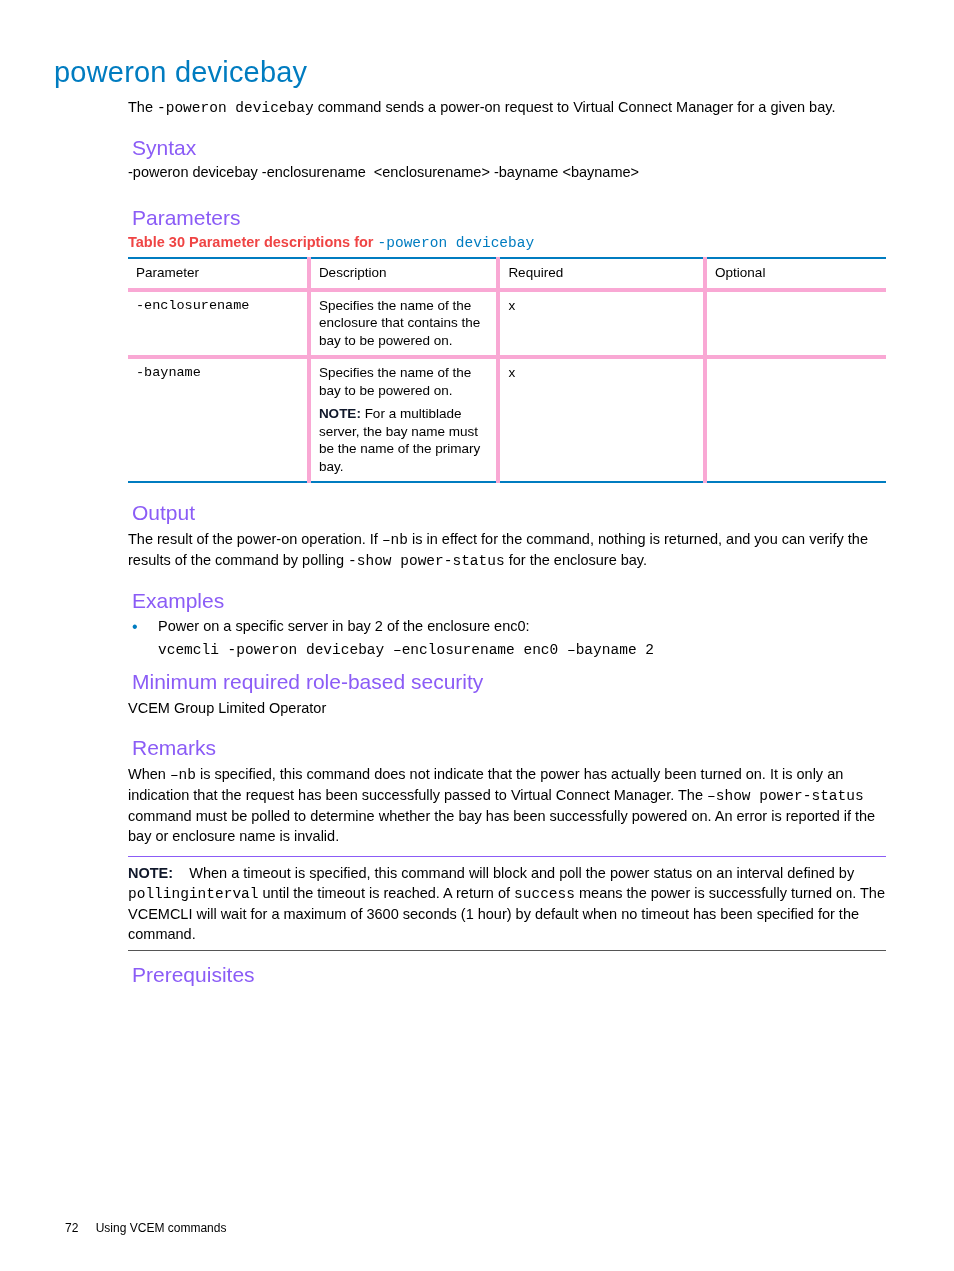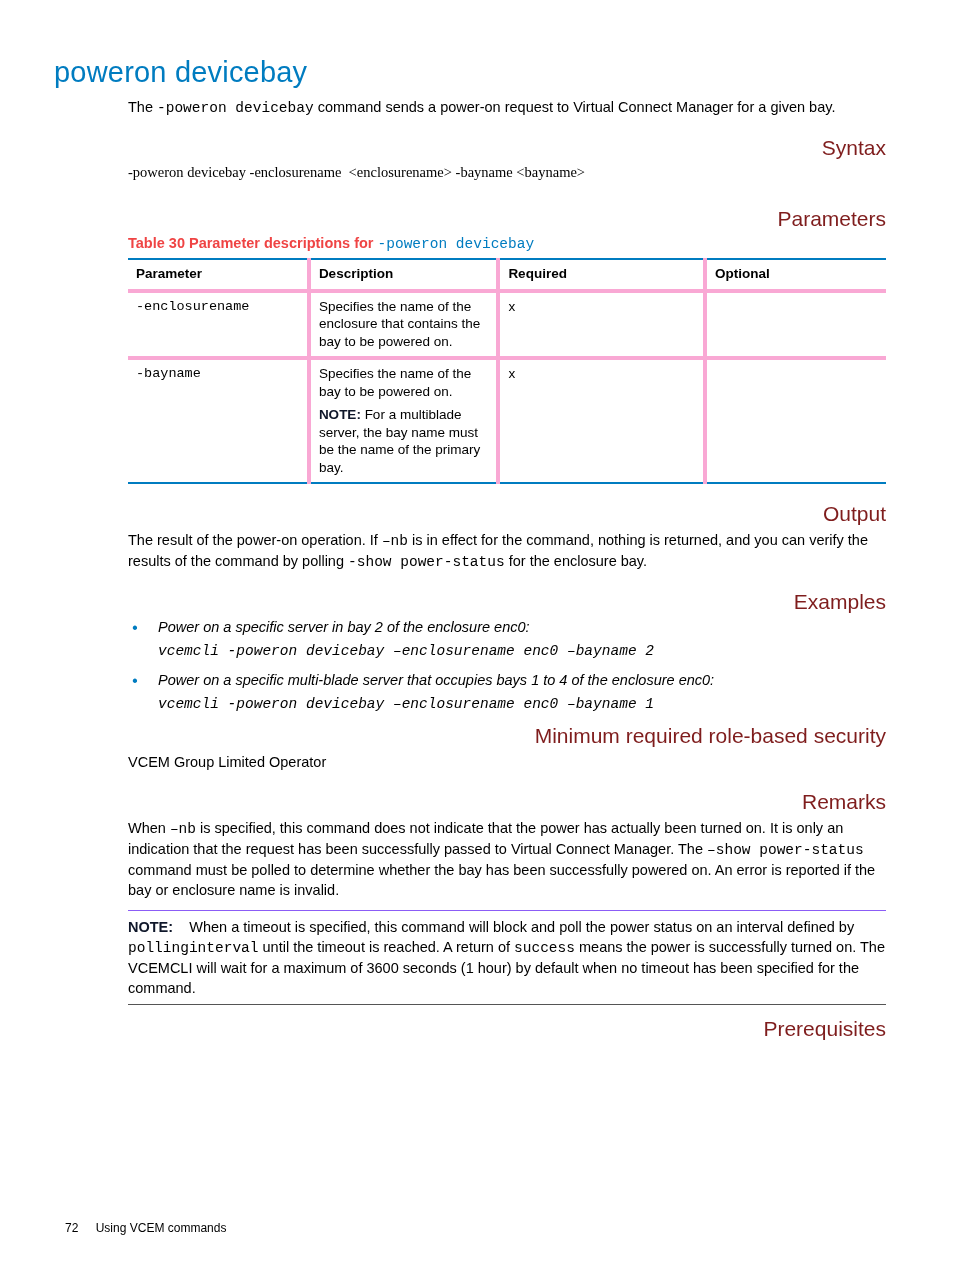--- a/index.html
+++ b/index.html
@@ -33,26 +33,25 @@
     margin: 0 0 6px 0;
     line-height: 1.35;
   }
   .mono {
     font-family: "Courier New", Courier, monospace;
   }
   h2.section {
     font-family: Arial, Helvetica, sans-serif;
     font-weight: 400;
     font-size: 21px;
-    color: #7f1d1d;
+    color: #8b5cf6;
     margin: 18px 0 4px 4px;
-    text-align: right;
   }
   pre.syntax {
-    font-family: Liberation Serif, serif;
+    font-family: Liberation Sans, sans-serif;
     font-size: 14.5px;
     margin: 2px 0 0 0;
     white-space: pre;
   }
   .table-caption {
     font-size: 14.5px;
     margin: 4px 0 6px 0;
   }
   .table-caption .bold-blue {
     color: #ef4444;
@@ -67,41 +66,40 @@
   table.param-table th,
   table.param-table td {
     border: 4px solid #f9a8d4;
     padding: 5px 8px 6px 8px;
     text-align: left;
     vertical-align: top;
     font-size: 13.5px;
     line-height: 1.3;
   }
   table.param-table th {
-    font-weight: 700;
+    font-weight: 400;
   }
   table.param-table tr:first-child th { border-top: none; }
   table.param-table tr:last-child td { border-bottom: none; }
   table.param-table th:first-child,
   table.param-table td:first-child { border-left: none; }
   table.param-table th:last-child,
   table.param-table td:last-child { border-right: none; }
   .col-param { width: 21%; }
   .col-desc { width: 22%; }
   .col-req { width: 24%; }
   .col-opt { width: 21%; }
   .note-inline {
     color: #0f172a;
     font-weight: 700;
   }
   ul.examples {
     list-style: none;
     padding: 0;
     margin: 0 0 0 0;
-    font-style: italic;
   }
   ul.examples > li {
     position: relative;
     padding-left: 30px;
     margin-bottom: 12px;
   }
   ul.examples > li::before {
     content: "•";
     position: absolute;
     left: 4px;
@@ -190,24 +188,20 @@
     <p class="para">
       <span>The result of the power-on operation. If </span><span class="mono">–nb</span><span> is in effect for the command, nothing is returned, and you can verify the results of the command by polling </span><span class="mono">-show power-status</span><span> for the enclosure bay.</span>
     </p>
 
     <h2 class="section">Examples</h2>
     <ul class="examples">
       <li>
         <span class="ex-text">Power on a specific server in bay 2 of the enclosure enc0:</span>
         <span class="ex-code">vcemcli -poweron devicebay –enclosurename enc0 –bayname 2</span>
       </li>
-      <li>
-        <span class="ex-text">Power on a specific multi-blade server that occupies bays 1 to 4 of the enclosure enc0:</span>
-        <span class="ex-code">vcemcli -poweron devicebay –enclosurename enc0 –bayname 1</span>
-      </li>
     </ul>
 
     <h2 class="section" style="margin-top:6px">Minimum required role-based security</h2>
     <p class="para">VCEM Group Limited Operator</p>
 
     <h2 class="section">Remarks</h2>
     <p class="para">
       <span>When </span><span class="mono">–nb</span><span> is specified, this command does not indicate that the power has actually been turned on. It is only an indication that the request has been successfully passed to Virtual Connect Manager. The </span><span class="mono">–show power-status</span><span> command must be polled to determine whether the bay has been successfully powered on. An error is reported if the bay or enclosure name is invalid.</span>
     </p>
 

